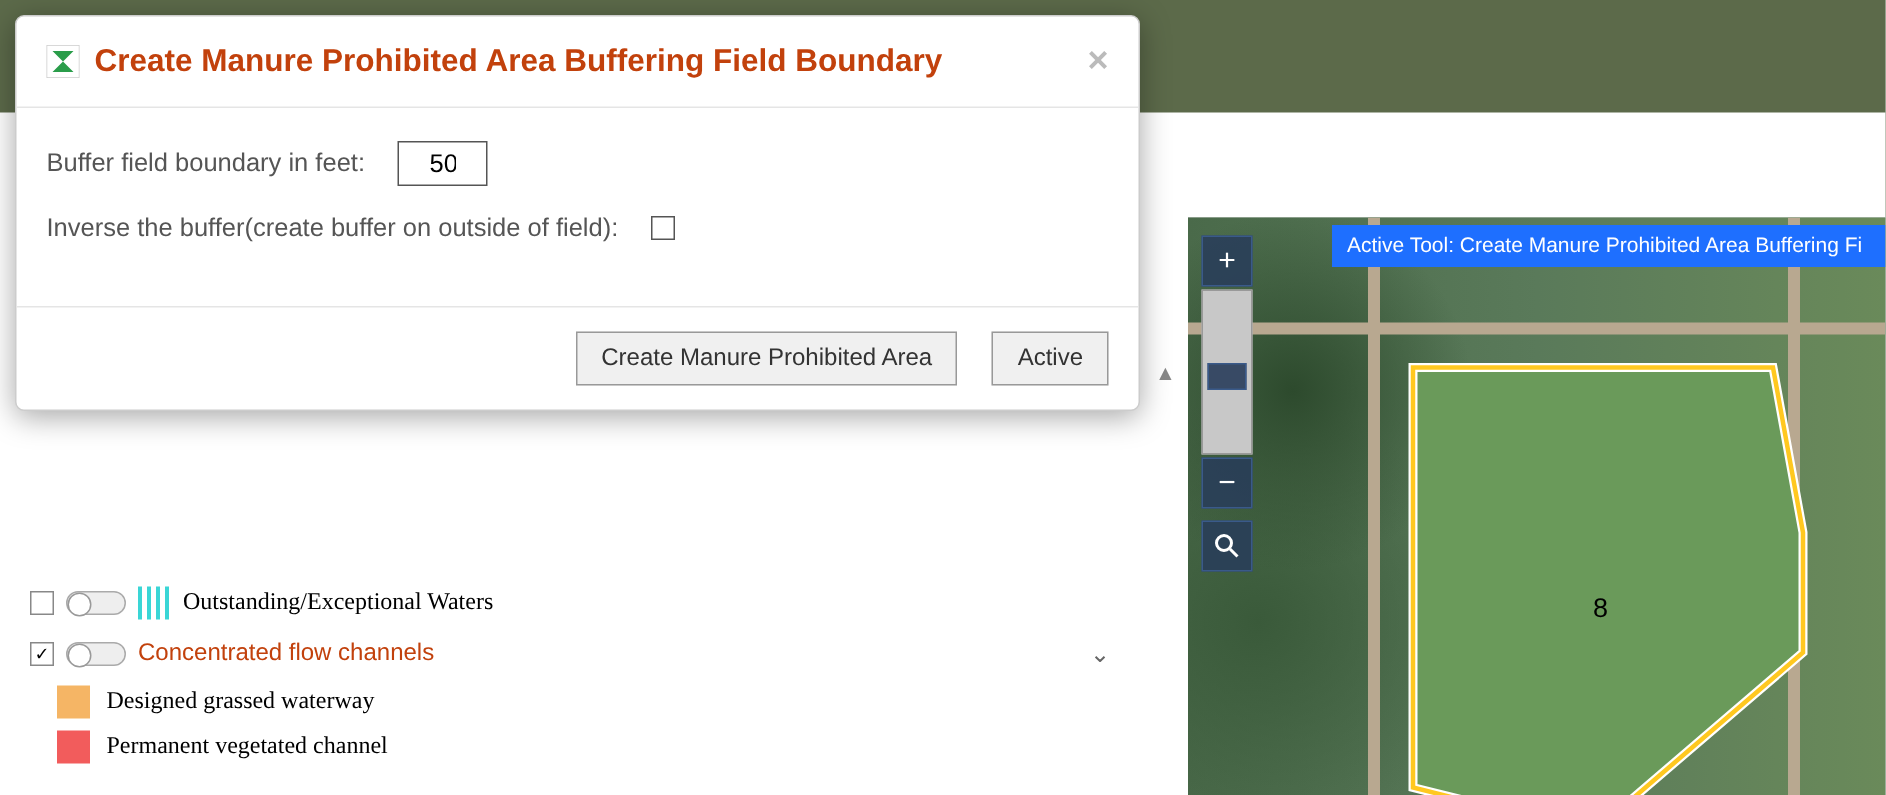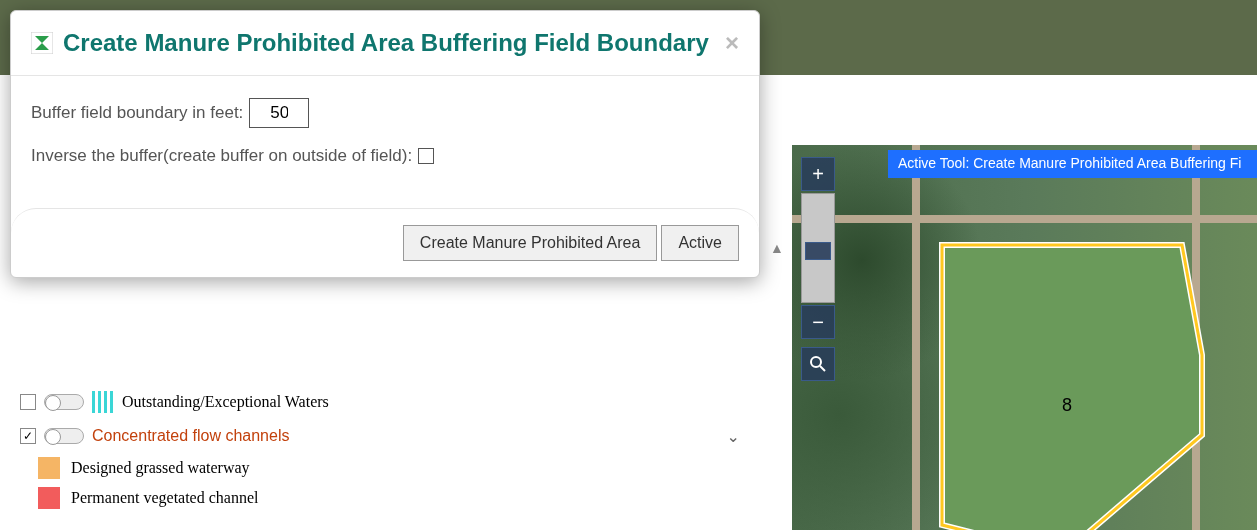--- a/index.html
+++ b/index.html
@@ -206,63 +206,62 @@
       padding: 18px 20px 18px 20px;
       border-bottom: 1px solid #e5e5e5;
     }
     .modal-logo {
       width: 22px;
       height: 22px;
       margin-right: 10px;
       flex-shrink: 0;
     }
     .modal-title {
-      font-size: 24px;
+      font-size: 21px;
       font-weight: bold;
-      color: #0f766e;
+      color: #c2410c;
     }
     .modal-close {
       margin-left: auto;
       color: #bbb;
       font-size: 24px;
       font-weight: bold;
       cursor: pointer;
       line-height: 1;
     }
     .modal-body {
       padding: 22px 20px;
       font-size: 17px;
       color: #555;
     }
     .form-row {
       display: flex;
       align-items: center;
       margin-bottom: 18px;
-      gap: 6px;
+      gap: 22px;
     }
     .buffer-input {
       width: 60px;
       height: 30px;
       border: 1px solid #555;
       font-size: 17px;
       padding: 2px 20px;
     }
     .inverse-checkbox {
       width: 16px;
       height: 16px;
       border: 1px solid #555;
       background: #fff;
     }
     .modal-footer {
       border-top: 1px solid #e5e5e5;
       padding: 16px 20px;
       display: flex;
       justify-content: flex-end;
-      gap: 4px;
-      border-radius: 25px;
+      gap: 23px;
     }
     .btn {
       padding: 8px 16px;
       font-size: 16px;
       background: #f0f0f0;
       border: 1px solid #999;
       color: #333;
       cursor: pointer;
     }
     .collapse-arrow {

